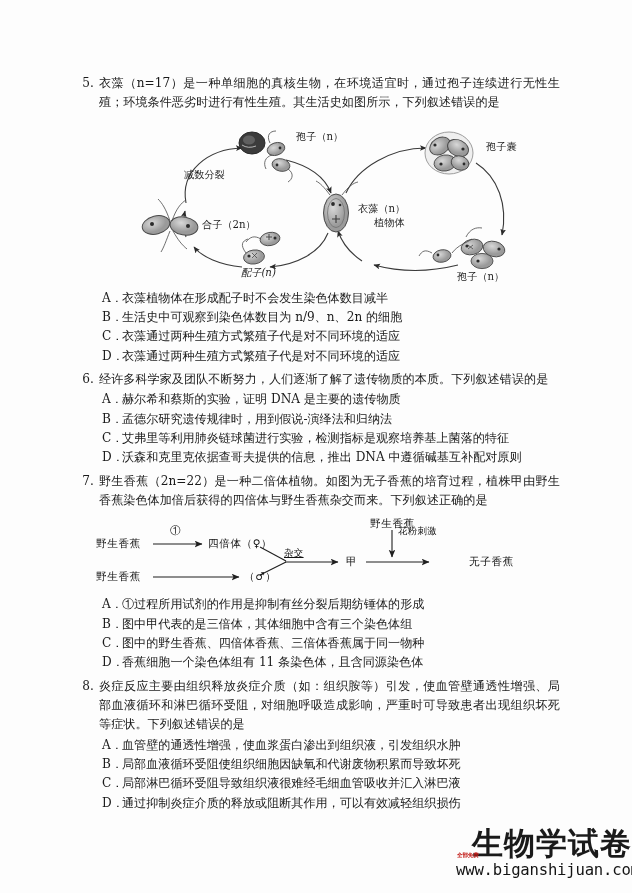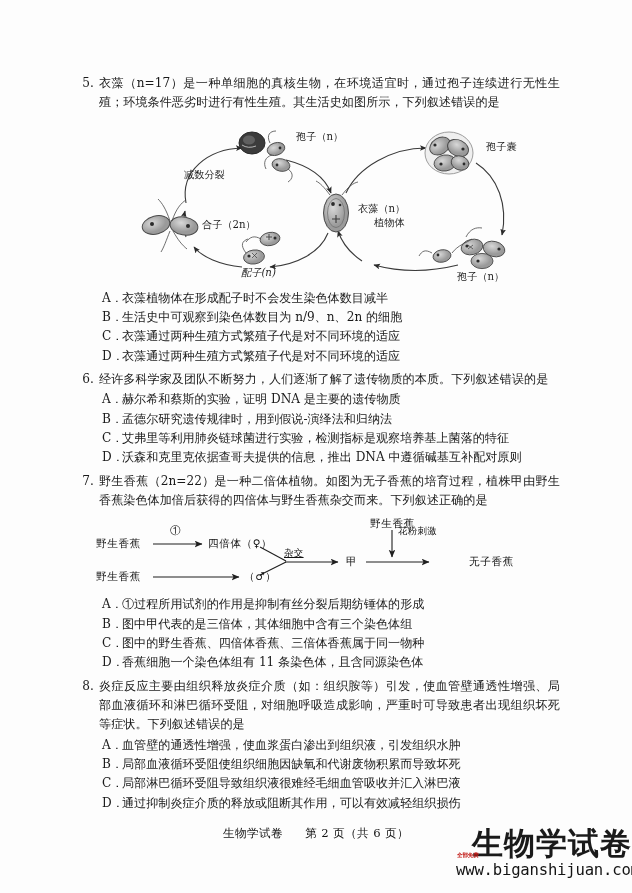--- a/index.html
+++ b/index.html
@@ -405,24 +405,19 @@
         </div>
         <div class="option">
           <span class="opt-label">D．</span>
           <span class="opt-text">通过抑制炎症介质的释放或阻断其作用，可以有效减轻组织损伤</span>
         </div>
       </div>
     </div>
 
   </div>
 
-  <div class="footer">
-    <span>生物学试卷</span>
-    <span style="display:inline-block;width:10px;"></span>
-    <span>第 2 页（共 6 页）</span>
-  </div>
 
   <div class="watermark">
     <div class="wm-cn">生物学试卷</div>
     <div class="wm-badge">全部免费</div>
     <div class="wm-url">www.biganshijuan.com</div>
   </div>
 </div>
 
 </body></html>

